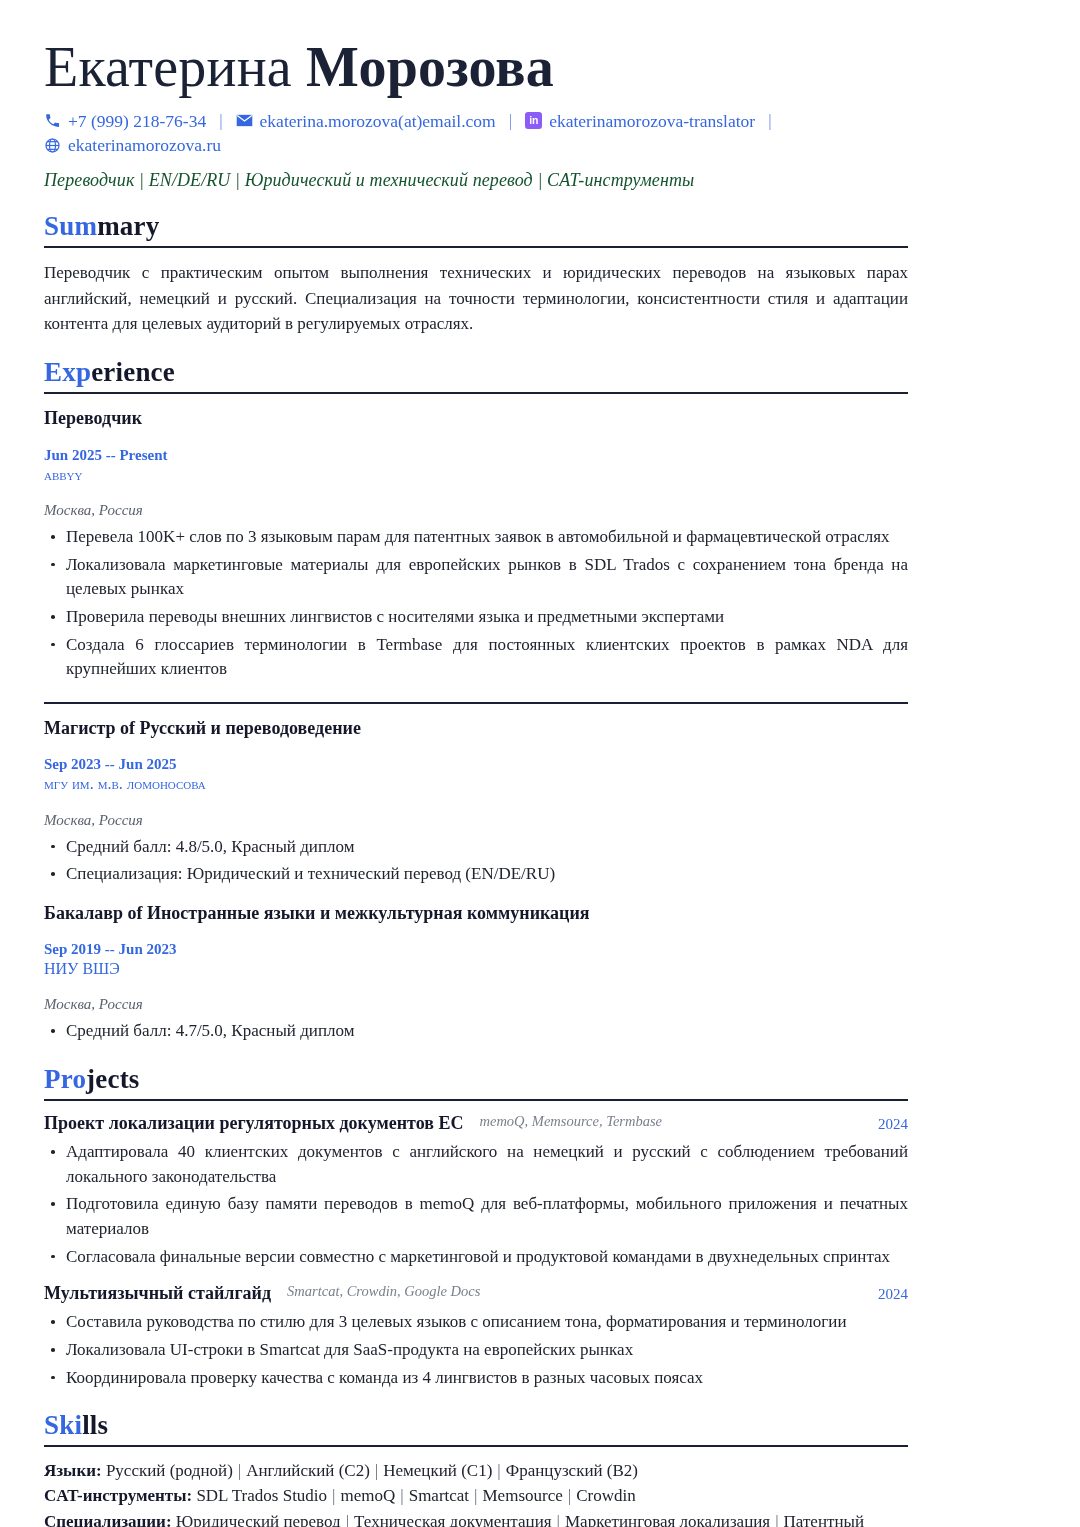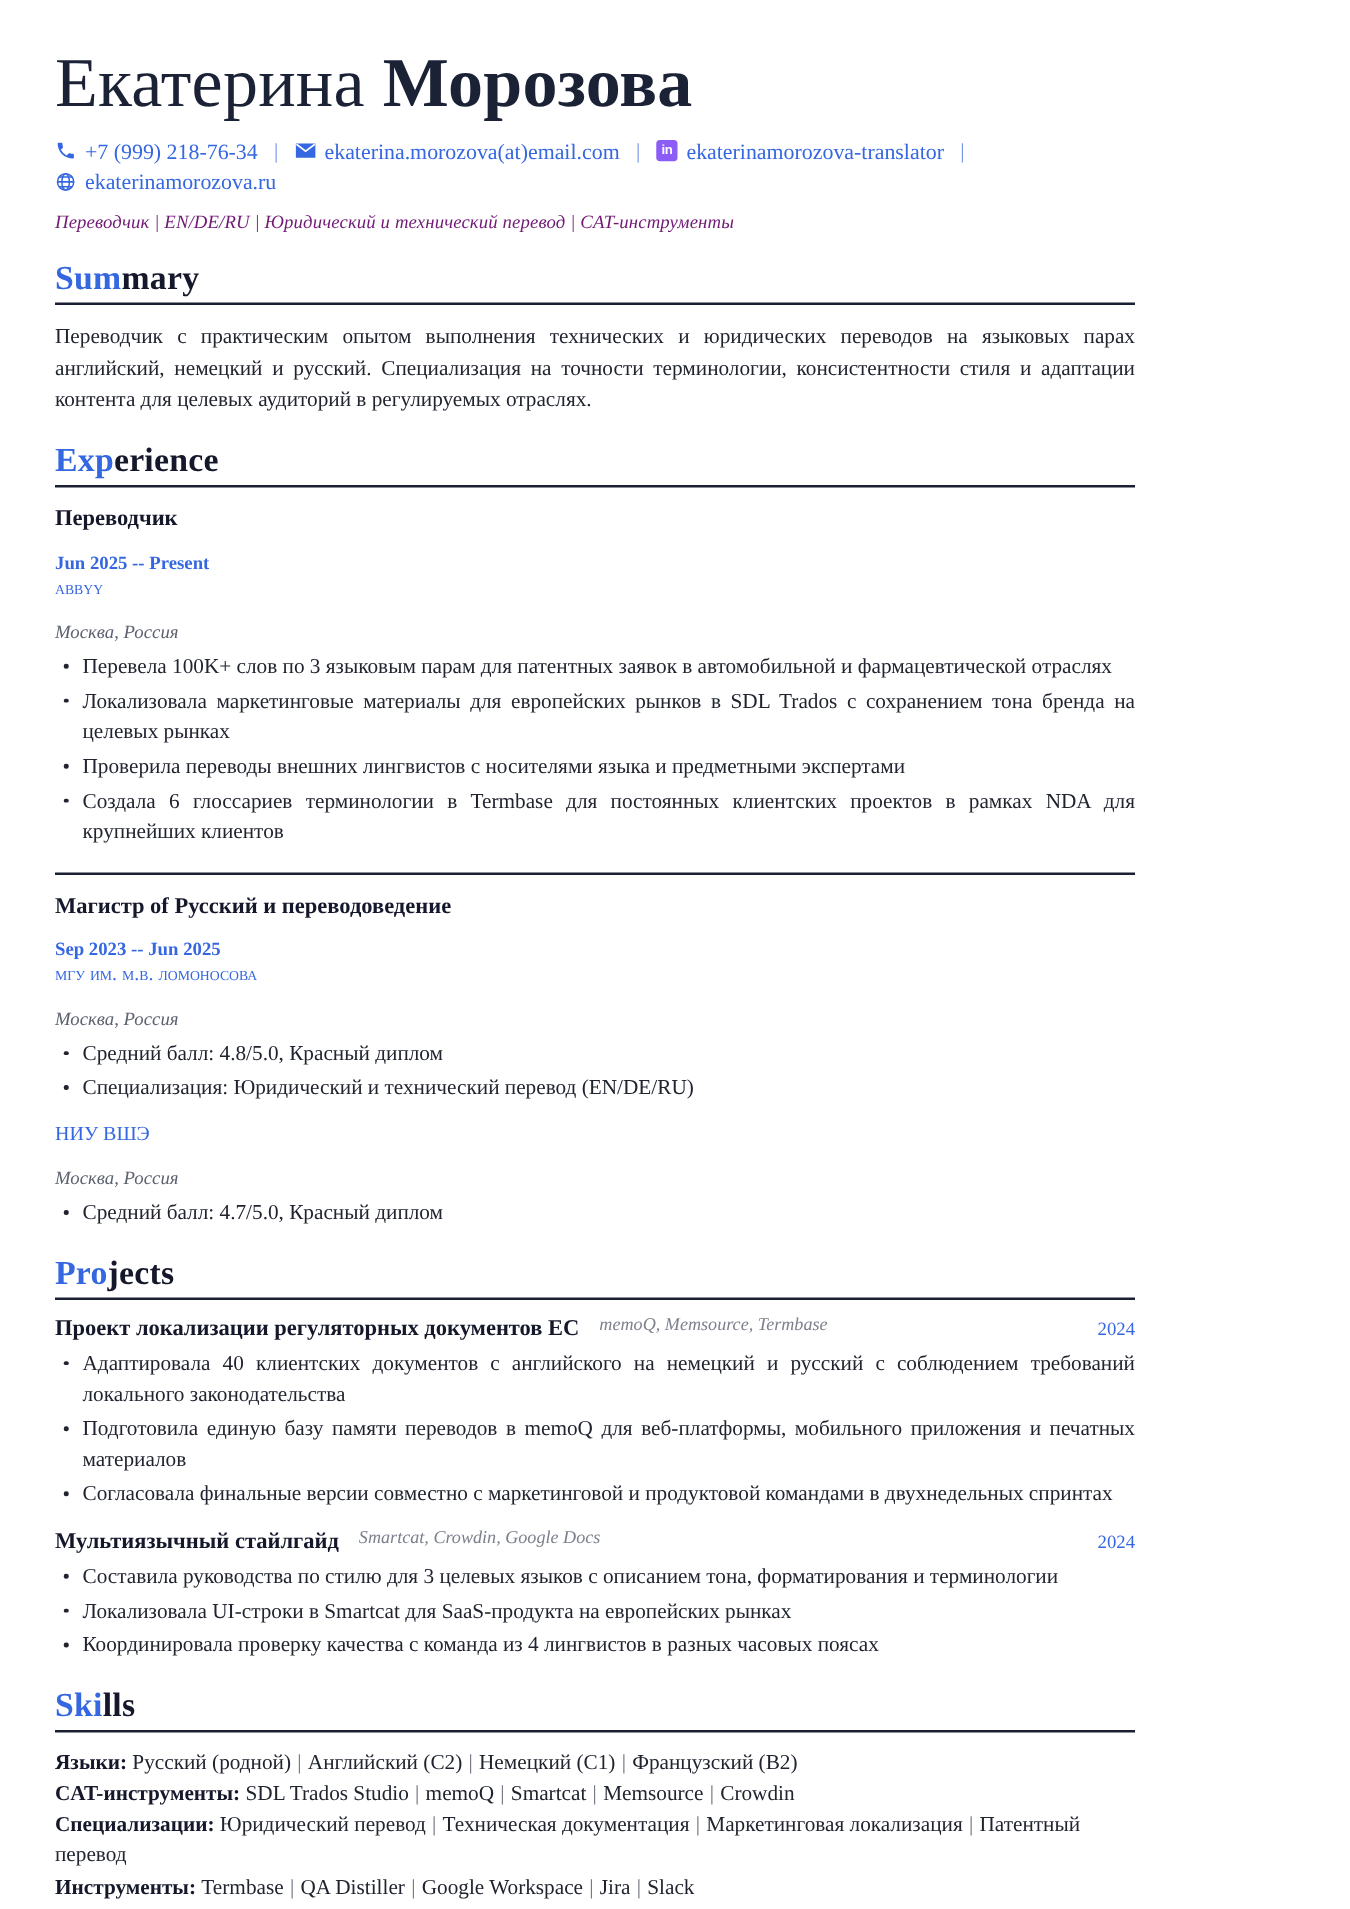--- a/index.html
+++ b/index.html
@@ -72,23 +72,23 @@
     color: #ffffff;
     font-family: "Liberation Sans", sans-serif;
     font-size: 10.5px;
     font-weight: 700;
     line-height: 17px;
     text-align: center;
     letter-spacing: -0.2px;
   }
   .tagline {
     margin-top: 12px;
-    font-size: 15px;
+    font-size: 18px;
     font-style: italic;
-    color: #701a75;
+    color: #14532d;
     letter-spacing: 0.1px;
   }
 
   
   .section { margin-top: 20px; }
   .section-title {
     font-size: 27px;
     font-weight: 700;
     color: #15182b;
     line-height: 1.15;
@@ -328,20 +328,24 @@
         <div class="entry-loc">Москва, Россия</div>
       </div>
       <ul class="bullets">
         <li>Средний балл: 4.8/5.0, Красный диплом</li>
         <li>Специализация: Юридический и технический перевод (EN/DE/RU)</li>
       </ul>
     </div>
 
     <div class="entry">
       <div class="entry-row">
+        <div class="entry-title">Бакалавр of Иностранные языки и межкультурная коммуникация</div>
+        <div class="entry-date">Sep 2019 -- Jun 2023</div>
+      </div>
+      <div class="entry-row">
         <div class="entry-sub plain">НИУ ВШЭ</div>
         <div class="entry-loc">Москва, Россия</div>
       </div>
       <ul class="bullets">
         <li>Средний балл: 4.7/5.0, Красный диплом</li>
       </ul>
     </div>
   </section>
 
   <section class="section">

